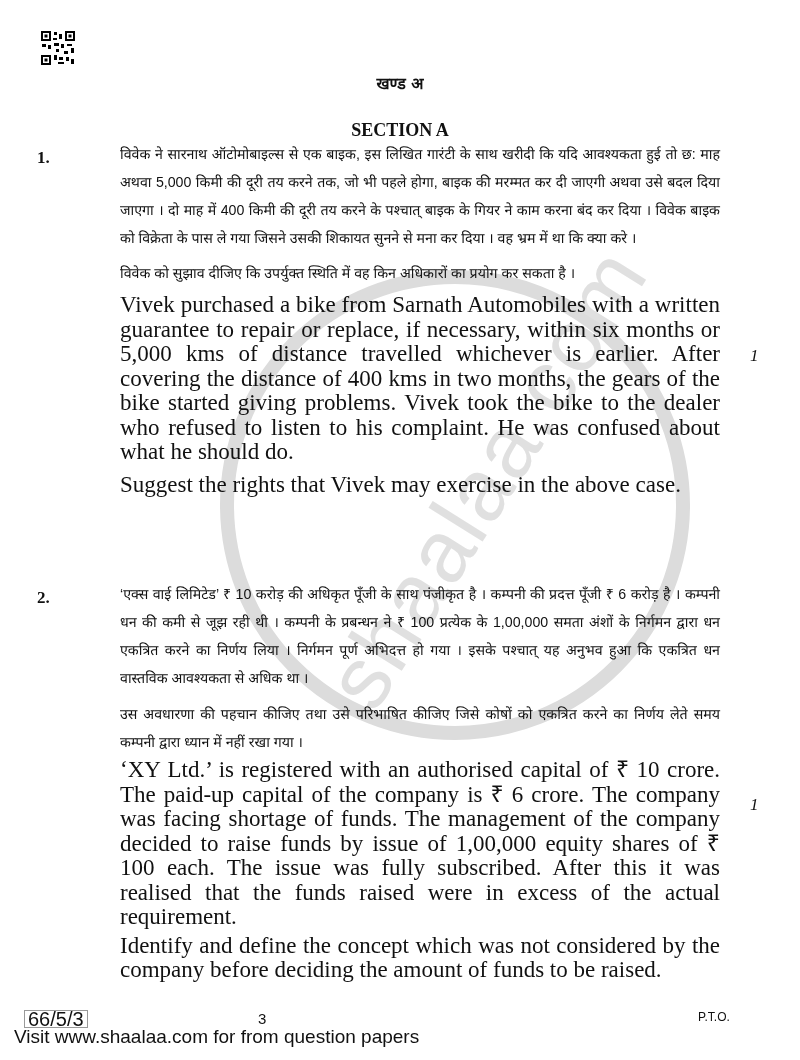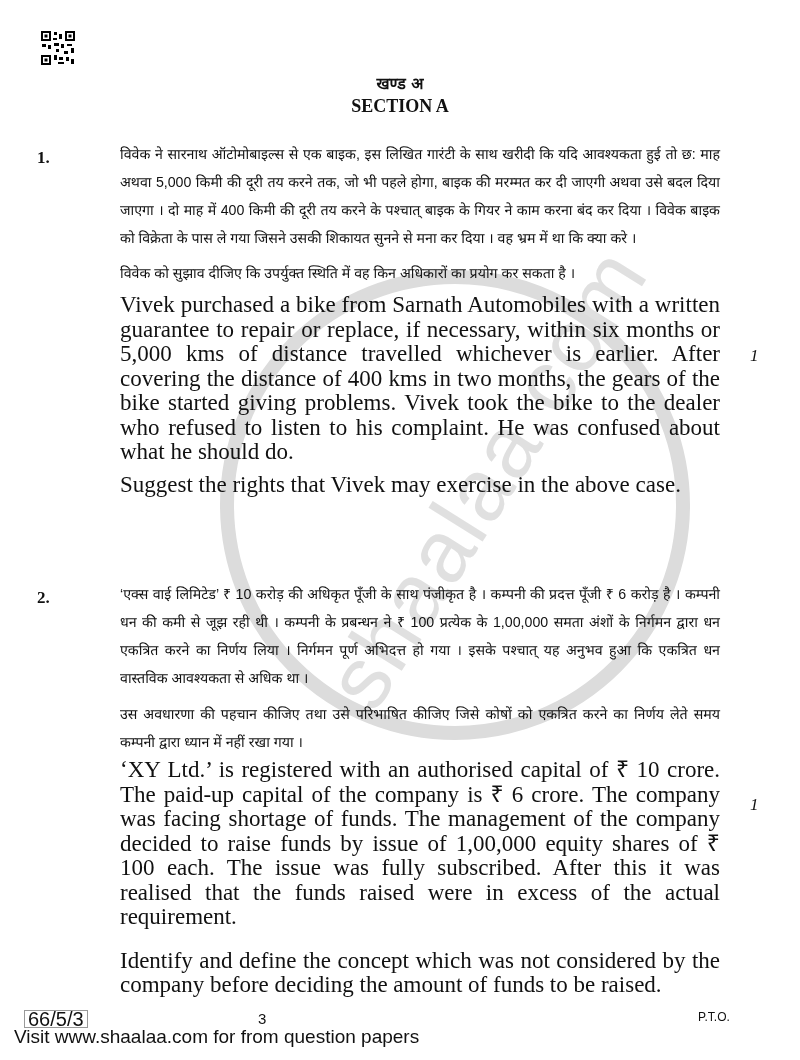--- a/index.html
+++ b/index.html
@@ -7,21 +7,21 @@
          font-family: "DejaVu Serif", "Liberation Serif", serif; color: #111; }
   .qr { position: absolute; left: 40px; top: 30px; width: 36px; height: 36px; }
   .watermark { position: absolute; left: 220px; top: 270px; width: 470px; height: 470px;
                border: 14px solid #dcdcdc; border-radius: 50%; box-sizing: border-box;
                pointer-events: none; z-index: 0; }
   .watermark-text { position: absolute; left: 250px; top: 470px; width: 420px; text-align: center;
                     transform: rotate(-58deg); font-family: "Liberation Sans", sans-serif;
                     font-size: 88px; color: #e0e0e0; letter-spacing: 2px; pointer-events: none; z-index: 0; }
   .section-hi { position: absolute; left: 0; width: 800px; top: 72px; text-align: center;
                 font-family: "DejaVu Sans", sans-serif; font-size: 16px; font-weight: bold; }
-  .section-en { position: absolute; left: 0; width: 800px; top: 96px; text-align: center;
+  .section-en { position: absolute; left: 0; width: 800px; top: 120px; text-align: center;
                 font-family: "Liberation Serif", serif; font-size: 18px; font-weight: bold; }
   .qnum { position: absolute; left: 37px; font-family: "Liberation Serif", serif; font-weight: bold; font-size: 17px; }
   .block { position: absolute; left: 120px; width: 600px; z-index: 1; }
   .hi { font-family: Liberation Sans, sans-serif; font-size: 14.2px; line-height: 28px; text-align: justify; }
   .en { font-family: "Liberation Serif", serif; font-size: 23px; line-height: 24.5px; text-align: justify; }
   .marks { position: absolute; left: 750px; font-family: "Liberation Serif", serif; font-style: italic; font-size: 17px; }
   .footer-code { position: absolute; left: 24px; top: 1010px; font-family: "Liberation Sans", sans-serif;
                  font-size: 20px; border: 1px solid #999; padding: 0 3px; line-height: 16px; }
   .footer-page { position: absolute; left: 258px; top: 1010px; font-family: "Liberation Sans", sans-serif; font-size: 15px; }
   .footer-pto { position: absolute; left: 698px; top: 1010px; font-family: "Liberation Sans", sans-serif; font-size: 12px; }
@@ -75,20 +75,20 @@
   <p class="en" style="margin-top:6px;">Vivek purchased a bike from Sarnath Automobiles with a written guarantee to repair or replace, if necessary, within six months or 5,000 kms of distance travelled whichever is earlier. After covering the distance of 400 kms in two months, the gears of the bike started giving problems. Vivek took the bike to the dealer who refused to listen to his complaint. He was confused about what he should do.</p>
   <p class="en" style="margin-top:8px;">Suggest the rights that Vivek may exercise in the above case.</p>
 </div>
 <div class="marks" style="top:346px;">1</div>
 
 <div class="qnum" style="top:588px;">2.</div>
 <div class="block" style="top:580px;">
   <p class="hi">‘एक्स वाई लिमिटेड’ ₹ 10 करोड़ की अधिकृत पूँजी के साथ पंजीकृत है । कम्पनी की प्रदत्त पूँजी ₹ 6 करोड़ है । कम्पनी धन की कमी से जूझ रही थी । कम्पनी के प्रबन्धन ने ₹ 100 प्रत्येक के 1,00,000 समता अंशों के निर्गमन द्वारा धन एकत्रित करने का निर्णय लिया । निर्गमन पूर्ण अभिदत्त हो गया । इसके पश्चात् यह अनुभव हुआ कि एकत्रित धन वास्तविक आवश्यकता से अधिक था ।</p>
   <p class="hi" style="margin-top:8px;">उस अवधारणा की पहचान कीजिए तथा उसे परिभाषित कीजिए जिसे कोषों को एकत्रित करने का निर्णय लेते समय कम्पनी द्वारा ध्यान में नहीं रखा गया ।</p>
   <p class="en" style="margin-top:2px;">‘XY Ltd.’ is registered with an authorised capital of ₹ 10 crore. The paid-up capital of the company is ₹ 6 crore. The company was facing shortage of funds. The management of the company decided to raise funds by issue of 1,00,000 equity shares of ₹ 100 each. The issue was fully subscribed. After this it was realised that the funds raised were in excess of the actual requirement.</p>
-  <p class="en" style="margin-top:19px;">Identify and define the concept which was not considered by the company before deciding the amount of funds to be raised.</p>
+  <p class="en" style="margin-top:4px;">Identify and define the concept which was not considered by the company before deciding the amount of funds to be raised.</p>
 </div>
 <div class="marks" style="top:795px;">1</div>
 
 <div class="footer-code">66/5/3</div>
 <div class="footer-page">3</div>
 <div class="footer-pto">P.T.O.</div>
 <div class="footer-visit">Visit www.shaalaa.com for from question papers</div>
 
 </body></html>

